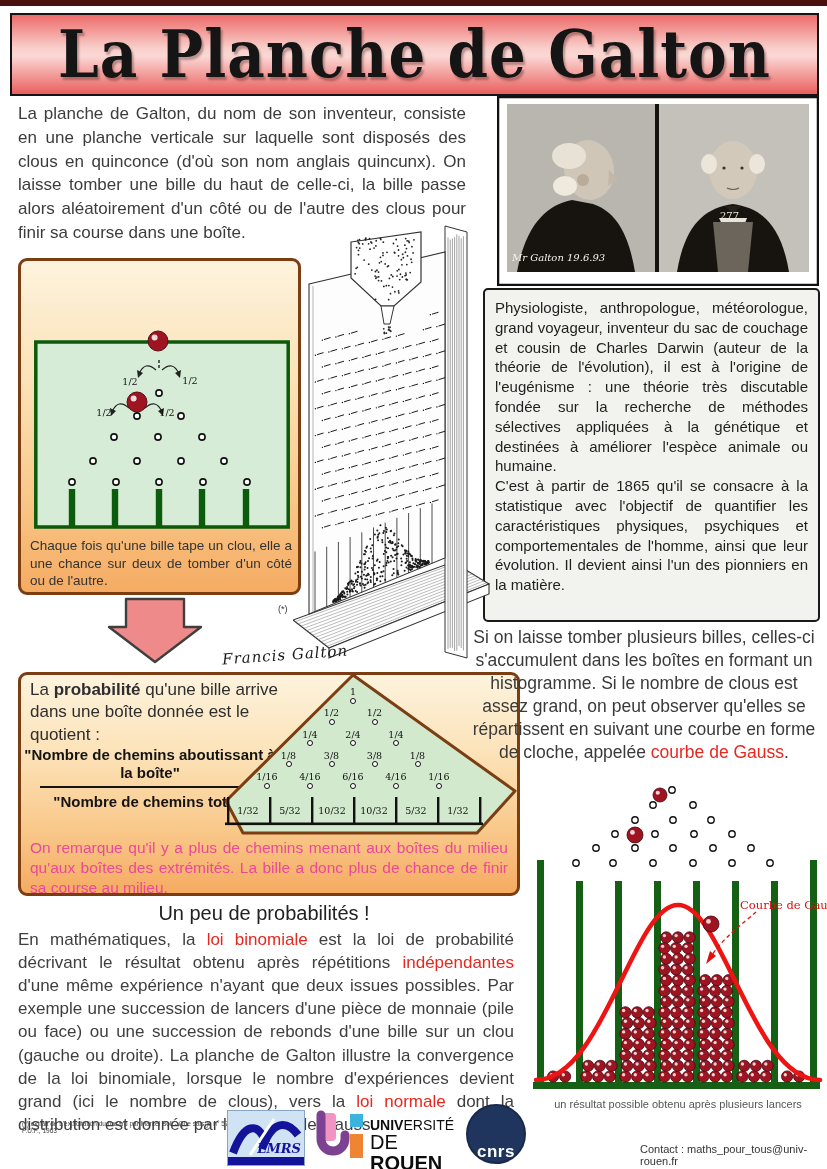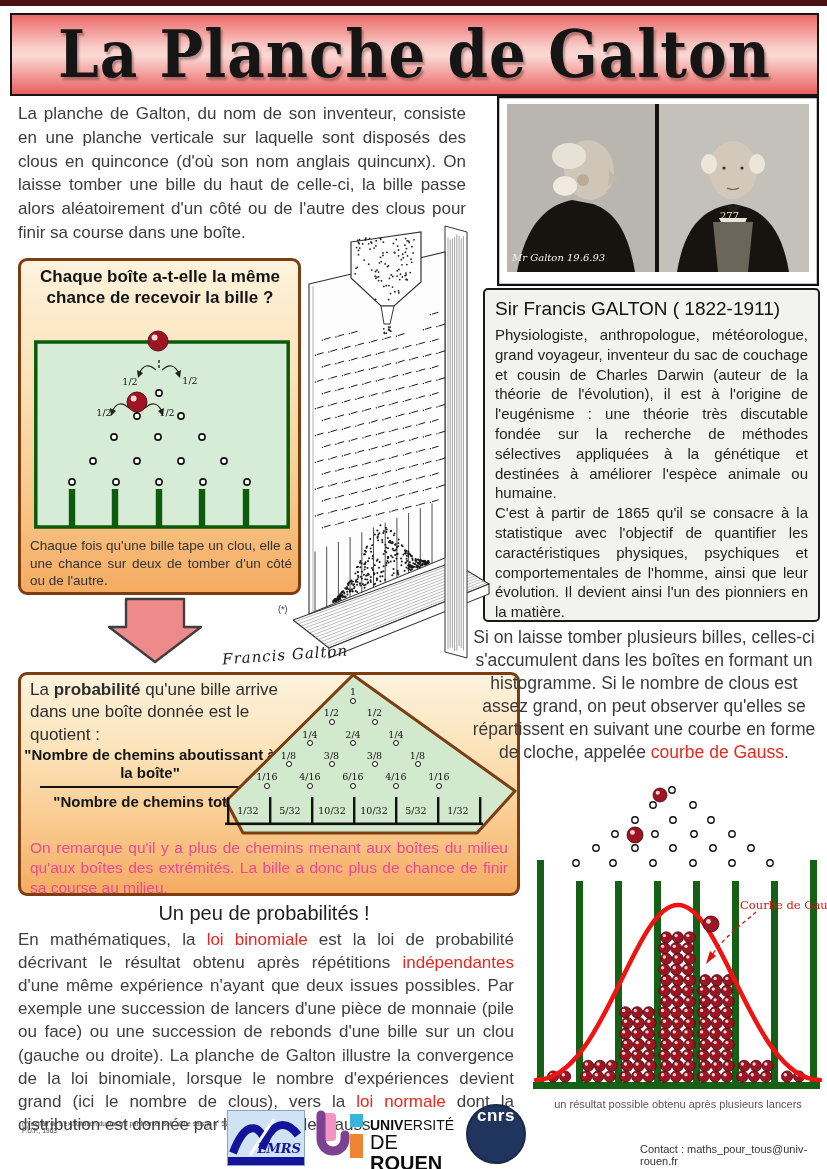--- a/index.html
+++ b/index.html
@@ -34,21 +34,21 @@
        transform:translate(-50%,-50%);box-sizing:border-box;}
   .smallcap{font-size:11px;color:#555;text-align:center;}
   .gausslabel{font-family:"DejaVu Serif",serif;font-size:11.5px;color:#e01010;white-space:nowrap;}
   .signature{font-family:"DejaVu Serif",serif;font-style:italic;font-size:15px;color:#1a1a1a;
              letter-spacing:1px;transform:rotate(-4deg);}
   .note{font-size:9px;color:#333;}
   .footnote{font-size:6.5px;color:#444;}
   .contact{font-size:11px;color:#333;}
   .univtext{font-family:"Liberation Sans",sans-serif;color:#0c0c0c;line-height:1.02;}
   .cnrs-circle{width:56px;height:56px;border-radius:50%;background:#20355e;border:2px solid #182a4b;
-               display:flex;align-items:flex-start;justify-content:center;}
+               display:flex;align-items:flex-end;justify-content:center;}
   .cnrs-circle span{color:#fff;font-weight:bold;font-size:17px;letter-spacing:.5px;}
 </style>
 </head>
 <body>
 
 <div class="page">
 
   <div class="abs" style="left:0;top:0;width:827px;height:6px;background:#4a0f0f;"></div>
 
   <div class="abs banner" style="left:10px;top:13px;width:805px;height:79px;">
@@ -78,27 +78,25 @@
     <ellipse cx="260" cy="68" rx="8" ry="10" fill="#ece6da"></ellipse>
     <circle cx="227" cy="72" r="1.6" fill="#3a332a"></circle>
     <circle cx="245" cy="72" r="1.6" fill="#3a332a"></circle>
     <path d="M 230 92 Q 236 95 242 92" stroke="#6b5f50" stroke-width="1.2" fill="none"></path>
     <polygon points="228,110 244,110 236,118" fill="#242019"></polygon>
   </svg>
   <div class="abs" style="left:512px;top:252px;color:#f5f2ea;font-family:'DejaVu Serif',serif;font-style:italic;font-size:10px;">Mr Galton 19.6.93</div>
   <div class="abs" style="left:720px;top:210px;color:#f0ece2;font-family:'DejaVu Serif',serif;font-size:10px;">277</div>
 
   <div class="abs biocard" style="left:483px;top:288px;width:337px;height:334px;">
-    <h2>Sir Francis GALTON ( 1822-1911)</h2>
     <p>Physiologiste, anthropologue, météorologue, grand voyageur, inventeur du sac de couchage et cousin de Charles Darwin (auteur de la théorie de l'évolution), il est à l'origine de l'eugénisme : une théorie très discutable fondée sur la recherche de méthodes sélectives appliquées à la génétique et destinées à améliorer l'espèce animale ou humaine.</p>
     <p>C'est à partir de 1865 qu'il se consacre à la statistique avec l'objectif de quantifier les caractéristiques physiques, psychiques et comportementales de l'homme, ainsi que leur évolution. Il devient ainsi l'un des pionniers en la matière.</p>
   </div>
 
   <div class="abs orangebox" style="left:18px;top:258px;width:283px;height:337px;"></div>
-  <div class="abs qtitle" style="left:28px;top:267px;width:264px;">Chaque boîte a-t-elle la même chance de recevoir la bille ?</div>
   <svg class="abs" style="left:34px;top:328px;" width="256" height="201" viewBox="0 0 256 201">
     <rect x="1.8" y="14" width="252.4" height="185" fill="#d6ecd6" stroke="#0a5a0a" stroke-width="3.5"></rect>
 
     <circle cx="124" cy="13" r="10" fill="#9e1420" stroke="#58101c" stroke-width="1"></circle>
     <circle cx="120.6" cy="9.6" r="3" fill="rgba(255,255,255,0.85)"></circle>
 
     <line x1="125" y1="32" x2="125" y2="40" stroke="#222" stroke-width="1.4" stroke-dasharray="3,2"></line>
     <path d="M 122 42 Q 111 32 105 46" stroke="#222" stroke-width="1.2" fill="none"></path>
     <polygon points="103,42 104,50 109,45" fill="#222"></polygon>
     <path d="M 128 42 Q 139 32 145 46" stroke="#222" stroke-width="1.2" fill="none"></path>

